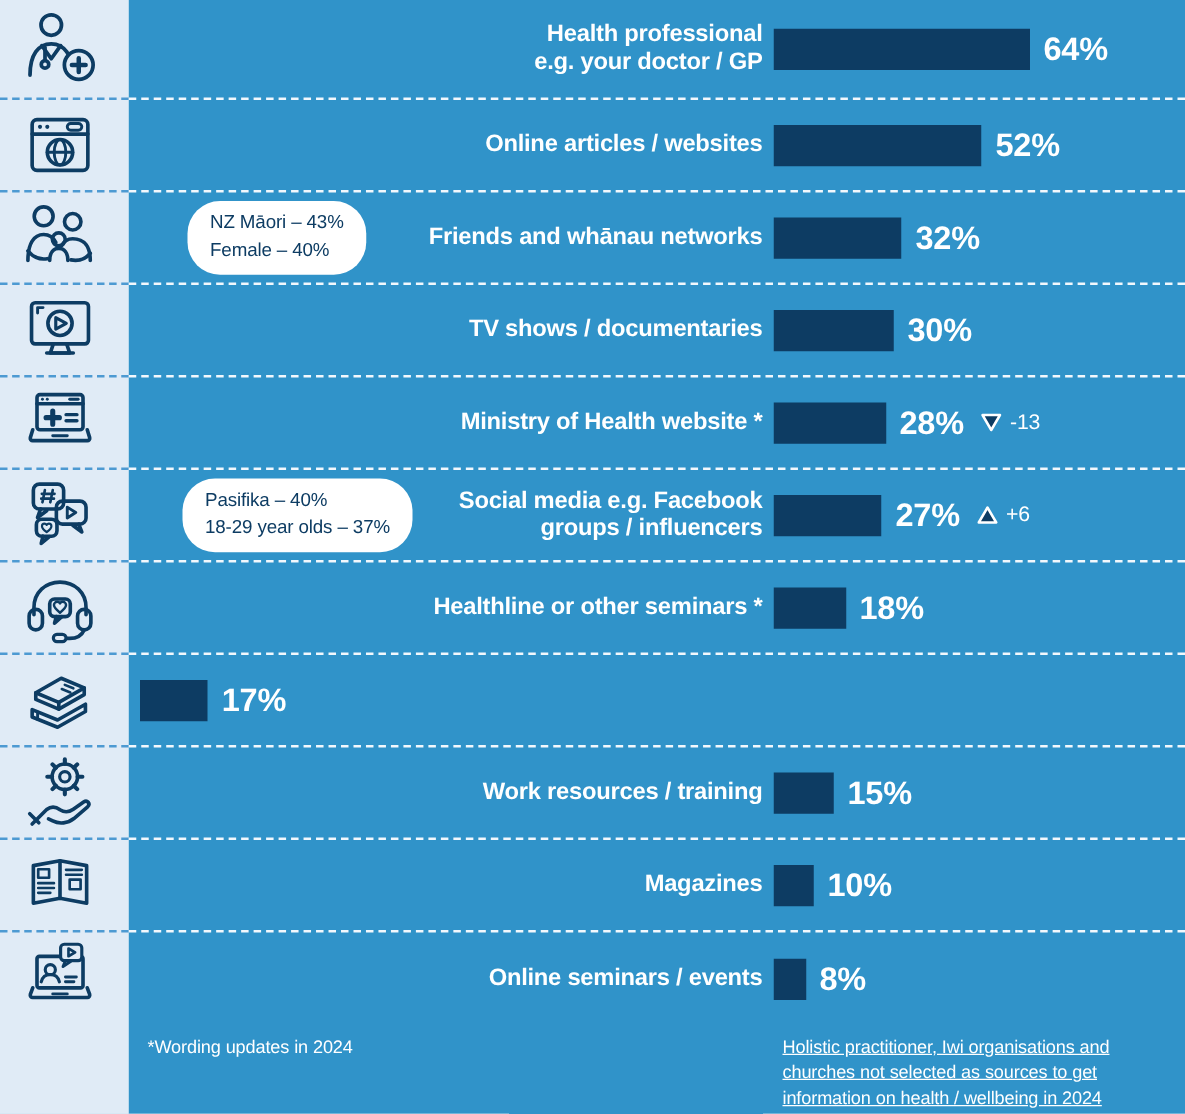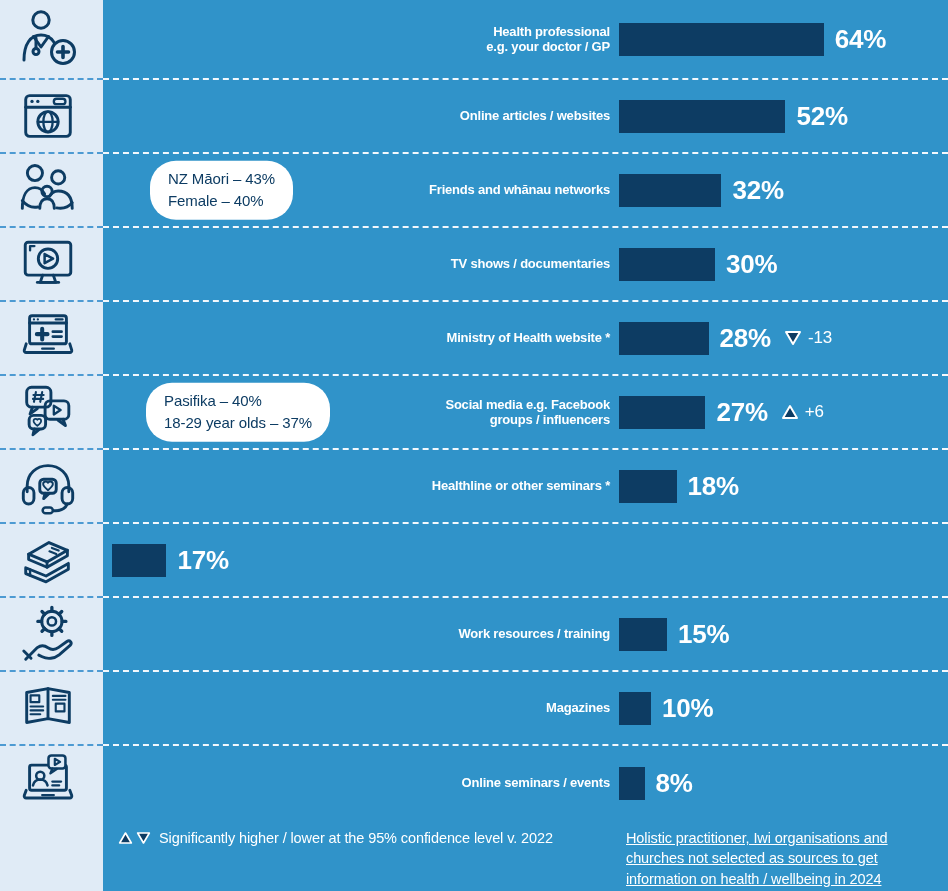--- a/index.html
+++ b/index.html
@@ -14,21 +14,21 @@
   .sfoot{flex:1;}
   .icon{color:var(--navy);display:block;}
   .icon svg{display:block;}
 
   
   .main{flex:1;background:var(--background);display:flex;flex-direction:column;}
   .mrow{height:74px;flex:0 0 74px;display:flex;align-items:center;box-sizing:border-box;border-bottom:2px dashed var(--divider);position:relative;}
   .mrow:first-child{height:80px;flex:0 0 80px;}
   .mrow:nth-child(11){border-bottom:none;}
 
-  .label{flex:0 0 507px;width:507px;text-align:right;color:var(--text);font-size:13px;line-height:1.16;font-weight:700;letter-spacing:-0.2px;white-space:pre-line;}
+  .label{flex:0 0 507px;width:507px;text-align:right;color:var(--text);font-size:19px;line-height:1.16;font-weight:700;letter-spacing:-0.2px;white-space:pre-line;}
   .bar{height:33px;background:var(--bar);margin-left:9px;flex:0 0 auto;}
   .pct{color:var(--text);font-size:26px;font-weight:700;margin-left:11px;letter-spacing:-0.2px;}
   .chg{display:flex;align-items:center;margin-left:13px;}
   .chg svg{display:block;}
   .chg-label{color:var(--text);font-size:17px;margin-left:6px;letter-spacing:-0.2px;text-align:center;}
 
   .callout{position:absolute;top:50%;transform:translateY(-50%);background:var(--callout-background);color:var(--navy);border-radius:26px;padding:7px 18px 8px 18px;font-size:15px;line-height:1.45;white-space:pre-line;letter-spacing:-0.1px;}
   .callout.c1{left:47px;}
   .callout.c2{left:43px;}
 
@@ -292,29 +292,19 @@
     </div>
 
     <div class="mrow">
       <div class="label">Online seminars / events</div>
       <div class="bar" style="width: 25.6px;"></div>
       <div class="pct">8%</div>
     </div>
 
     <div class="footer">
       <div class="footer-left">
-        <div class="note-line2">
-          <span class="tri">
-            <svg width="15" height="14" viewBox="0 0 18 16">
-                <polygon points="9,2 16,14 2,14" fill="var(--navy)" stroke="#ffffff" stroke-width="2" stroke-linejoin="round"></polygon>
-              </svg>
-            <svg width="15" height="14" viewBox="0 0 18 16">
-                <polygon points="2,2 16,2 9,14" fill="var(--navy)" stroke="#ffffff" stroke-width="2" stroke-linejoin="round"></polygon>
-              </svg>
-          </span>
-          <span>Significantly higher / lower at the 95% confidence level v. 2022</span>
-        </div>
+        <div class="note-line1">*Wording updates in 2024</div>
       </div>
       <div class="footer-right">Holistic practitioner, Iwi organisations and churches not selected as sources to get information on health / wellbeing in 2024</div>
     </div>
 
   </div>
 </div>
 
 </body></html>

